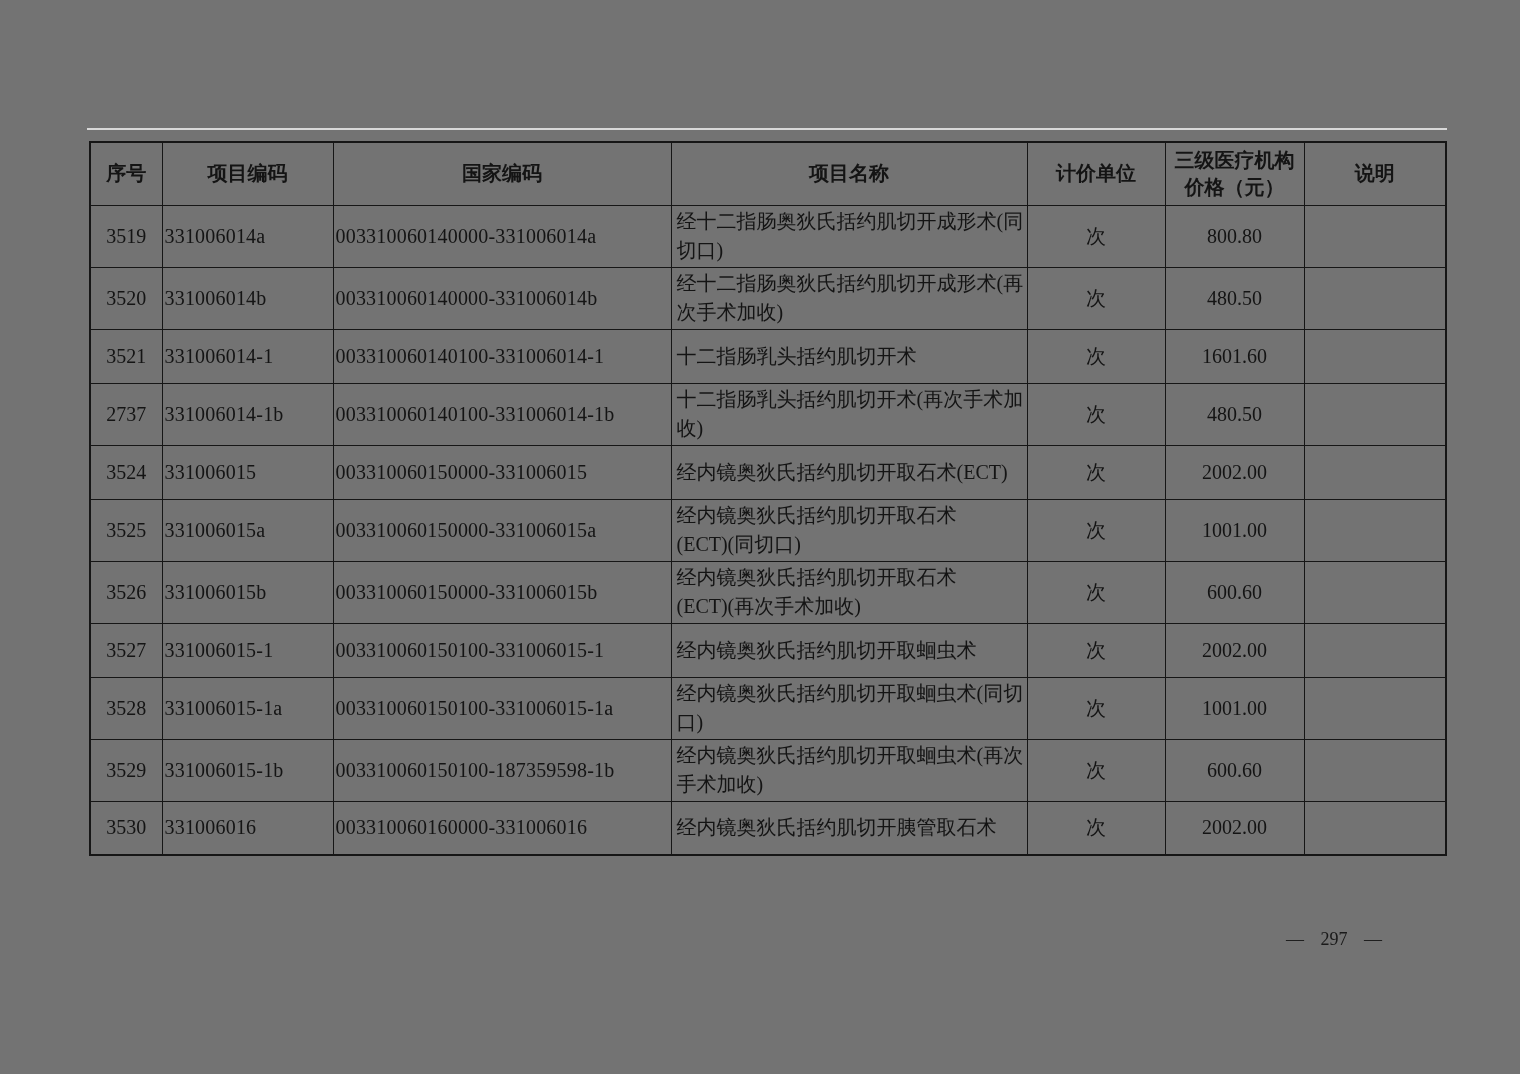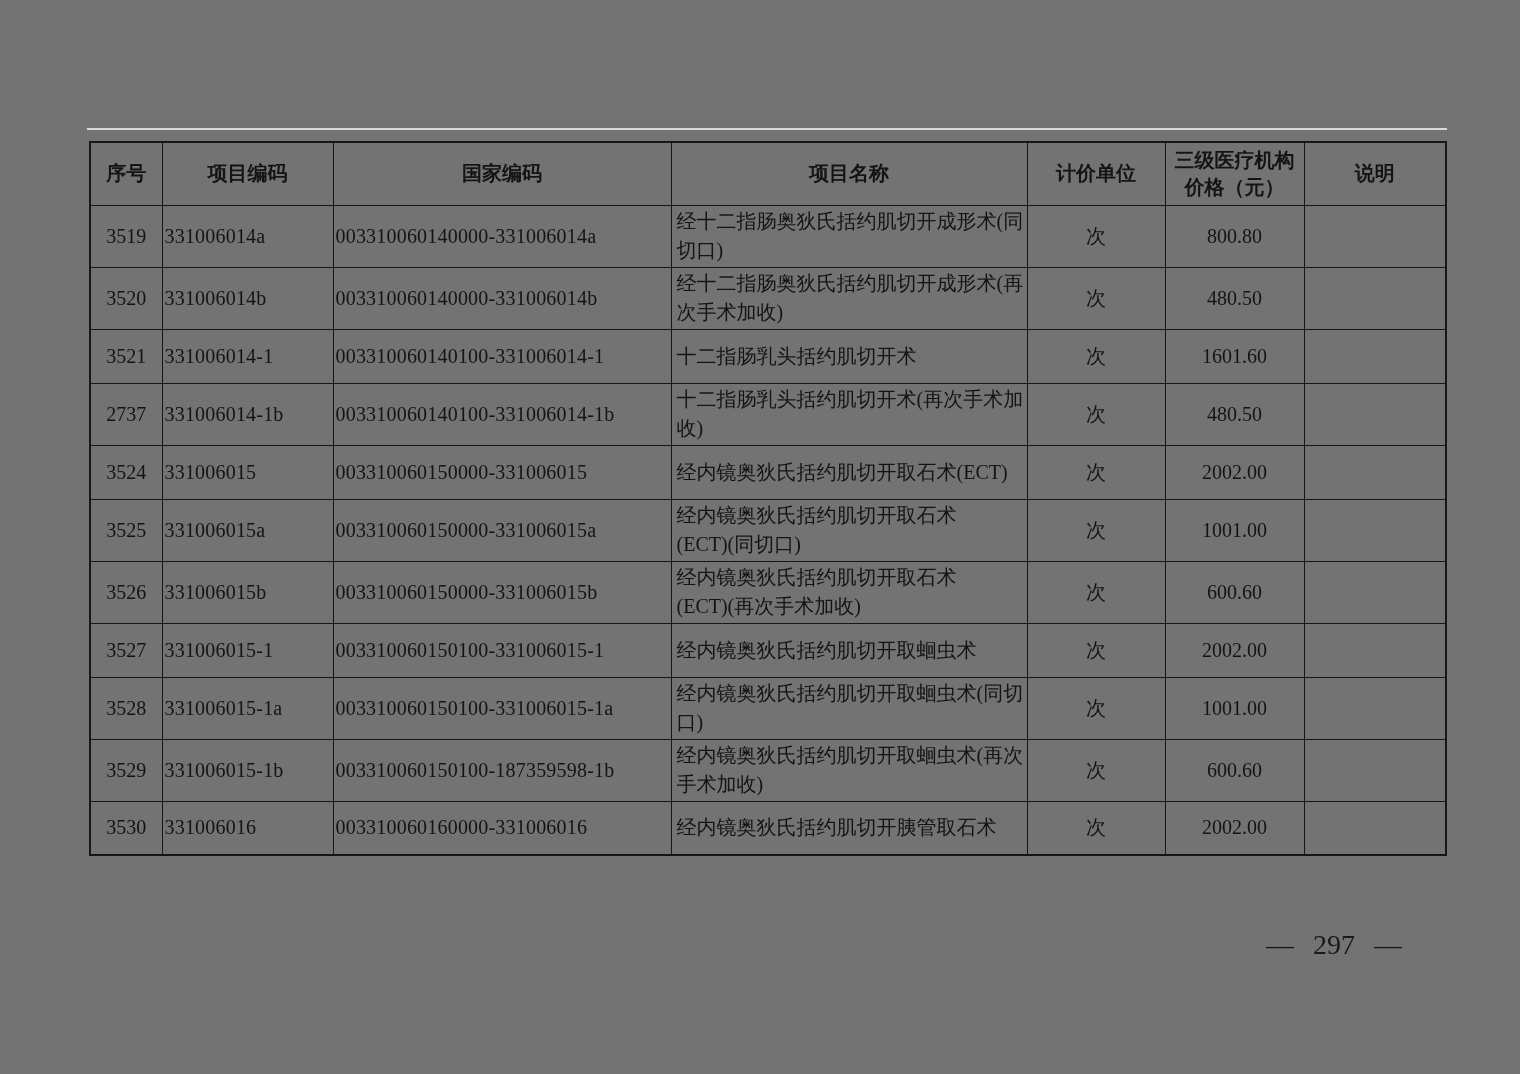--- a/index.html
+++ b/index.html
@@ -43,21 +43,21 @@
   td.c-seq   { text-align: center; }
   td.c-code  { text-align: left; padding-left: 2px; letter-spacing: 0.2px; }
   td.c-name  { text-align: left; padding-left: 5px; white-space: pre-wrap; line-height: 29px; }
   td.c-unit  { text-align: center; }
   td.c-price { text-align: center; }
   td.c-note  { text-align: center; }
 
   .page-number {
     position: absolute; left: 1252px; top: 929px;
     width: 164px; text-align: center;
-    font-size: 28px; color: #1a1a1a;
+    font-size: 18px; color: #1a1a1a;
     word-spacing: 12px; white-space: nowrap;
   }
 </style>
 </head>
 <body>
 
 <div class="page">
 
   <div class="shadow-line"></div>
 

